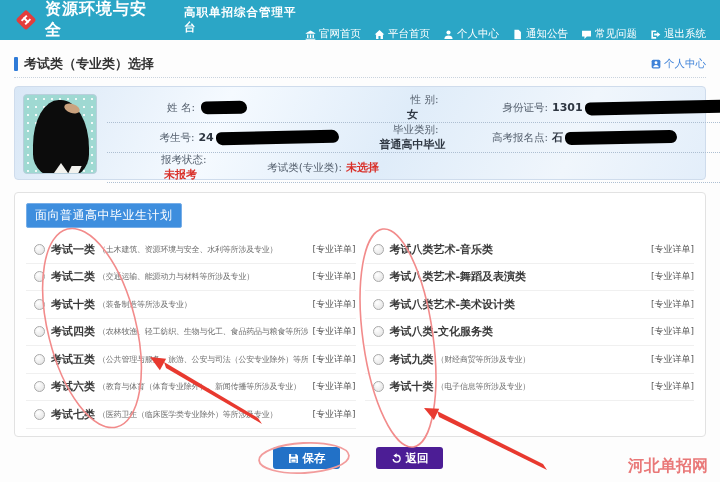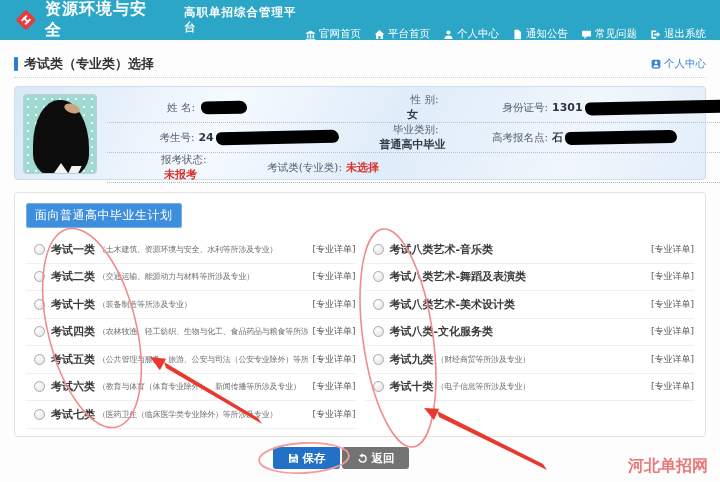--- a/index.html
+++ b/index.html
@@ -78,21 +78,21 @@
            background:radial-gradient(circle at 35% 30%, #ffffff, #e0e0e0); margin:0 6px 0 8px; flex:0 0 auto; cursor:pointer; }
   .cname { font-size:11px; font-weight:bold; color:#3a3a3a; margin-right:3px; white-space:nowrap; }
   .cdesc { font-size:8px; color:#6e6e6e; white-space:nowrap; overflow:hidden; flex:1 1 auto; letter-spacing:-.2px; }
   .cdetail { font-size:9px; color:#555; margin-left:4px; white-space:nowrap; cursor:pointer; text-decoration:none; flex:0 0 auto; }
   
   .btn { position:absolute; top:447px; height:22px; width:67px; border:none; border-radius:3px;
          color:#fff; font-size:11.5px; font-weight:bold; display:flex; align-items:center; justify-content:center; gap:4px;
          cursor:pointer; font-family:inherit; }
   .btn svg { width:11px; height:11px; }
   .btn-save { left:273px; background:#2271C7; }
-  .btn-back { left:342px; background:#737373; }
+  .btn-back { left:376px; background:#4c1d95; }
   
   .wmark { position:absolute; right:12px; top:456px; font-size:16px; font-weight:bold; color:#E97878; }
   
   .overlay { position:absolute; left:0; top:0; width:720px; height:482px; pointer-events:none; z-index:40; }
 </style>
 </head>
 <body>
 
 <div class="hdr">
   <span class="logo">

